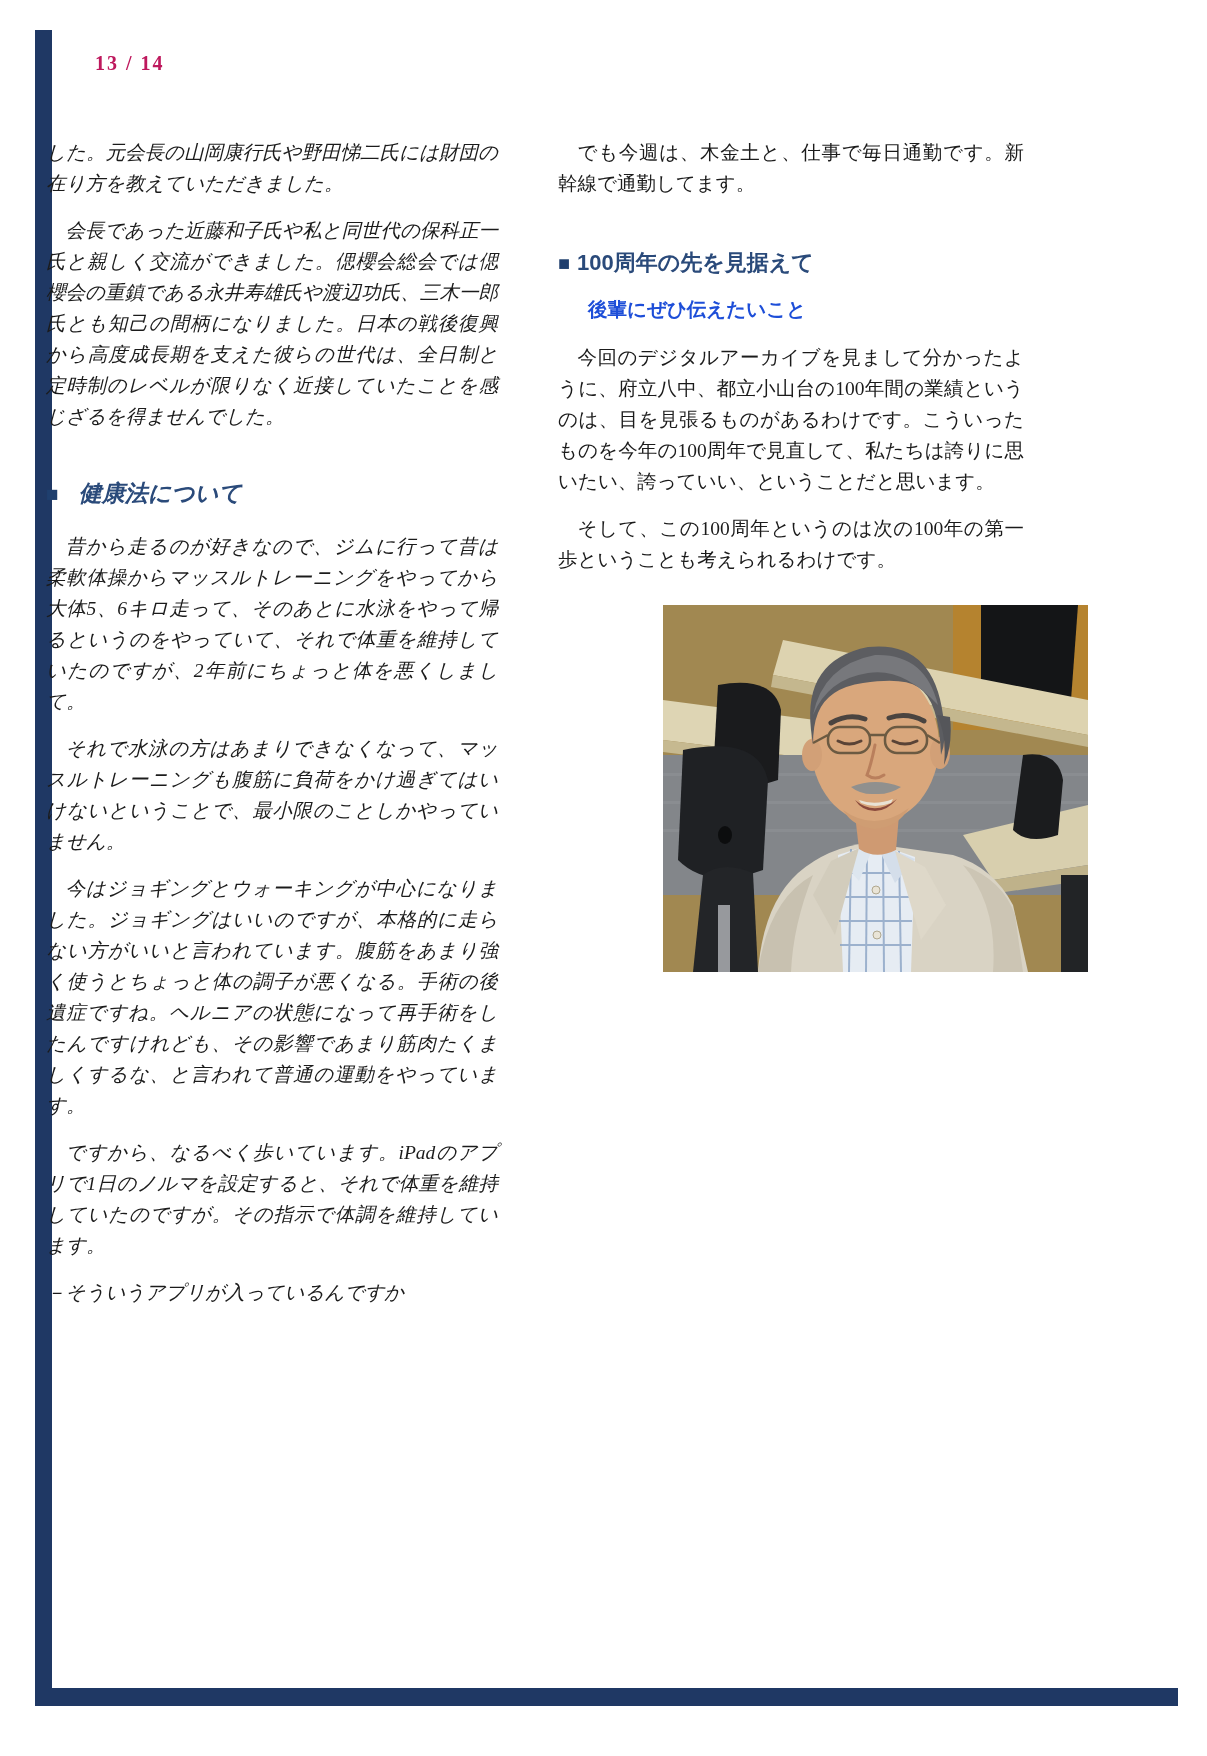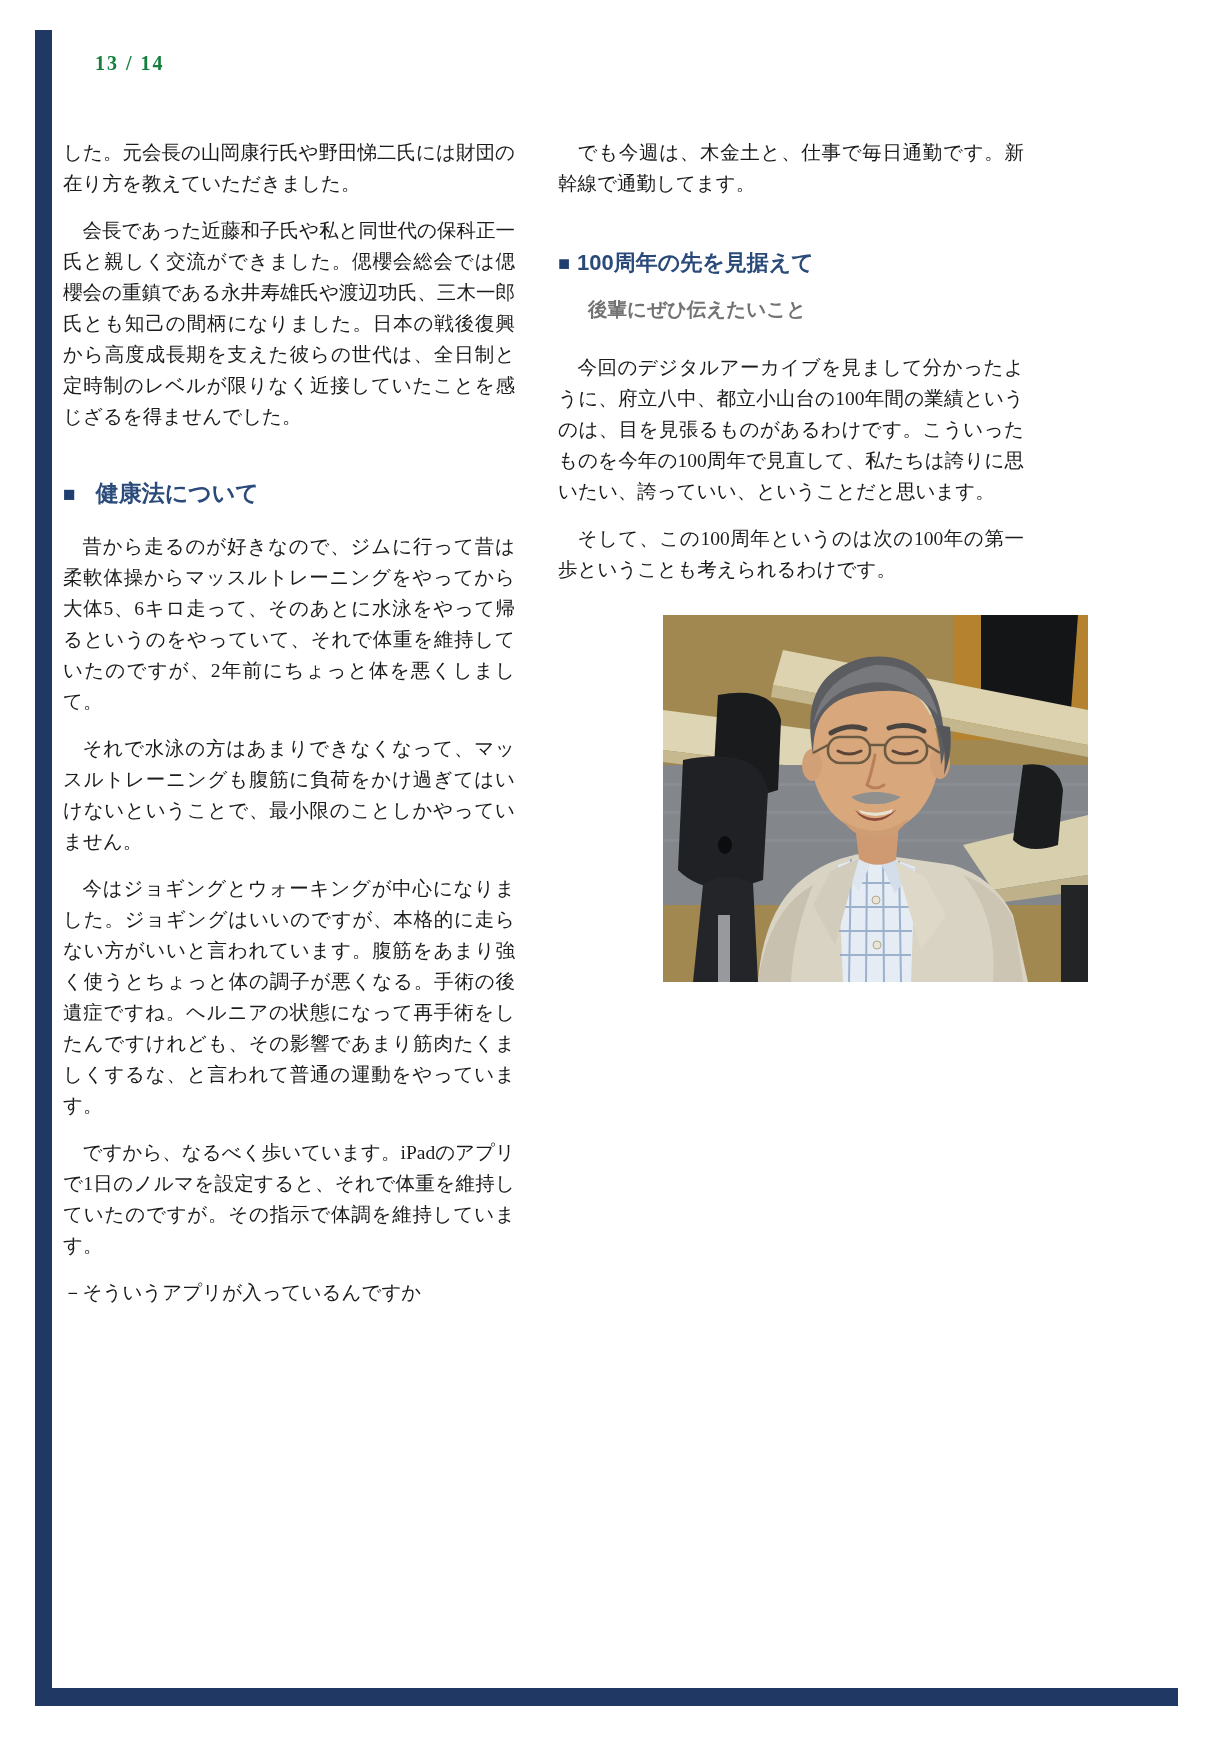--- a/index.html
+++ b/index.html
@@ -15,50 +15,50 @@
   .border-left{
     position:absolute;left:35px;top:30px;width:17px;height:1676px;
     background:#1f3864;
   }
   .border-bottom{
     position:absolute;left:35px;top:1688px;width:1143px;height:18px;
     background:#1f3864;
   }
   .page-number{
     position:absolute;left:95px;top:52px;
-    font-size:20px;font-weight:600;letter-spacing:2px;color:#15803d;
+    font-size:20px;font-weight:600;letter-spacing:2px;color:#be185d;
   }
   .col{
     position:absolute;top:137px;
     font-size:19.5px;line-height:31px;
     text-align:justify;
   }
-  .col-left{left:63px;width:452px;}
+  .col-left{left:46px;width:452px;font-style:italic;}
   .col-right{left:558px;width:466px;}
   p.body{margin:0 0 16px 0;text-indent:1em;}
   p.body.no-indent{text-indent:0;}
   p.question{margin:4px 0 14px 0;text-indent:0;}
   .section-heading{
     display:flex;align-items:center;
     font-family:"Liberation Sans","DejaVu Sans",sans-serif;
     font-weight:bold;color:#2a4a7a;
     margin:0 0 22px 0;
   }
   .section-heading .marker{
     color:#1f3f6e;line-height:1;
   }
   .heading-left{font-size:23px;margin-top:46px;}
   .heading-left .marker{font-size:21px;margin-right:0.95em;}
   .heading-right{font-size:22px;margin-top:48px;margin-bottom:18px;}
   .heading-right .marker{font-size:20px;margin-right:0.35em;}
   .subheading{
     font-family:"Liberation Sans","DejaVu Sans",sans-serif;
-    font-weight:bold;color:#737373;
+    font-weight:bold;color:#1d4ed8;
     font-size:19.5px;line-height:26px;
-    margin:0 0 30px 0;padding-left:30px;
+    margin:0 0 20px 0;padding-left:30px;
   }
   .photo-wrap{
     margin:30px 0 24px 105px;
     width:425px;height:367px;
     overflow:hidden;
     background:#a18851;
   }
   .photo-wrap svg{display:block;}
 </style>
 </head>

